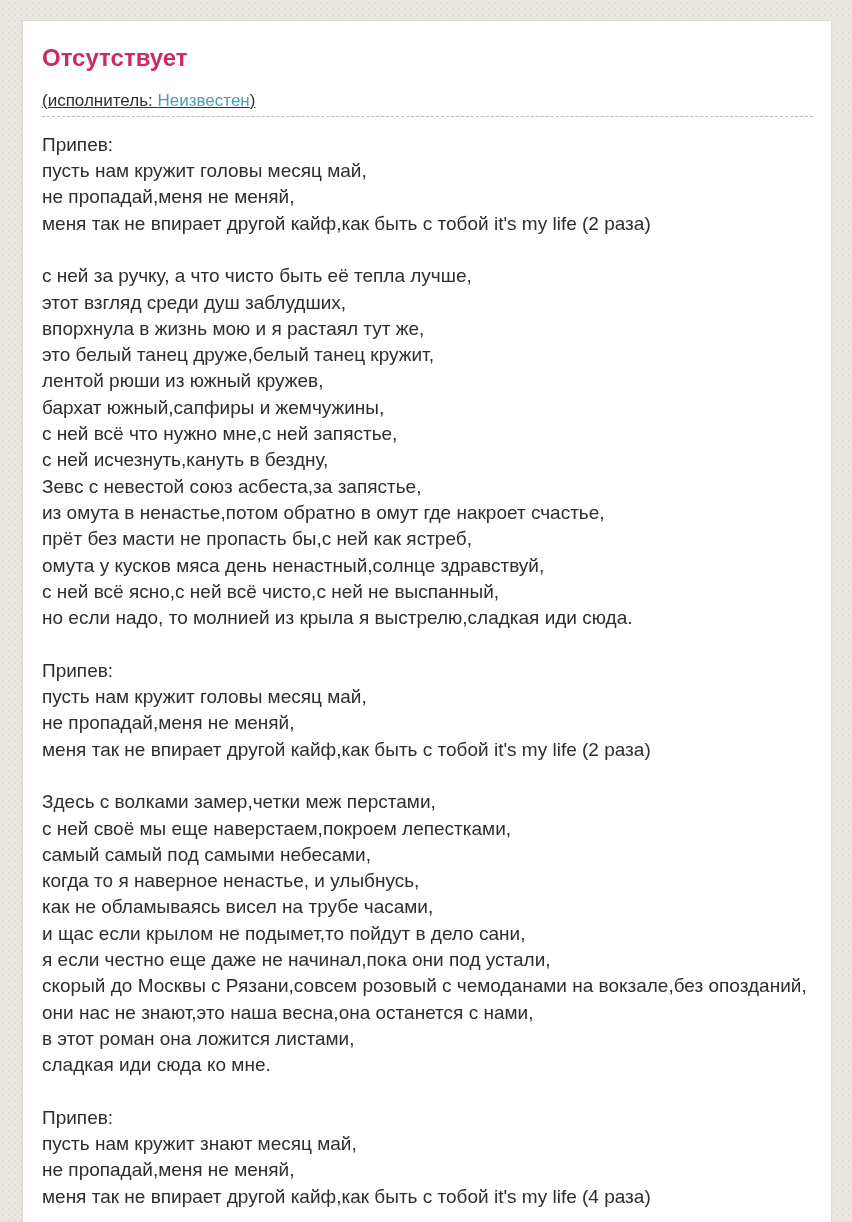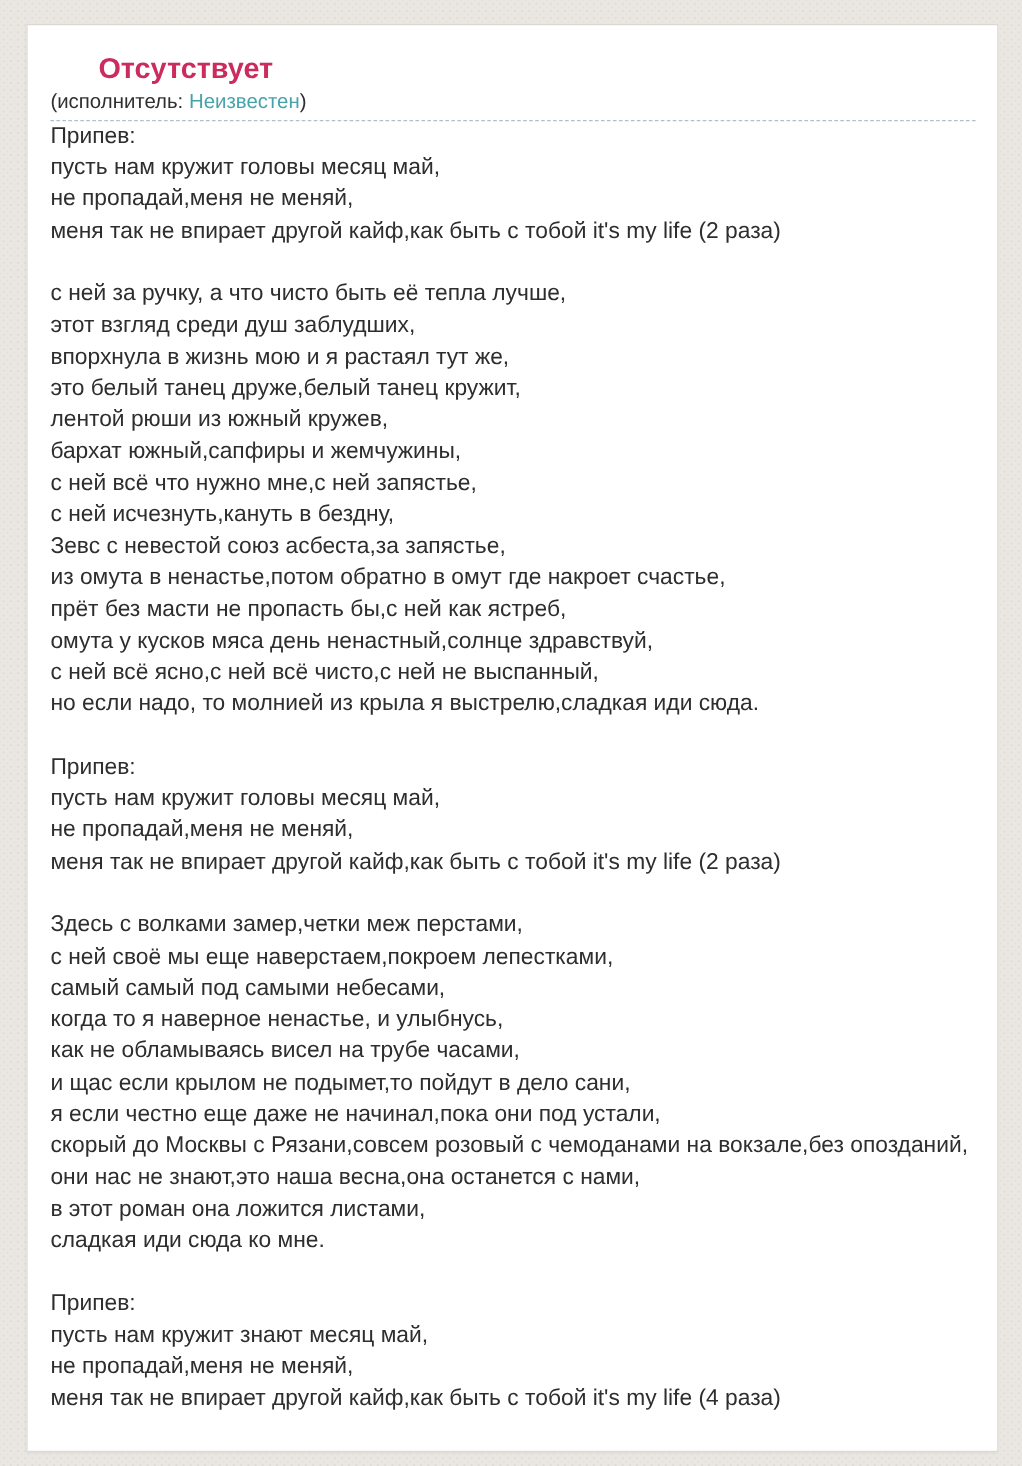--- a/index.html
+++ b/index.html
@@ -35,52 +35,54 @@
   }
 
   .song-title {
     font-size: 24px;
     font-weight: bold;
     line-height: 1.1;
     letter-spacing: 0;
   }
 
   .artist-line {
-    margin-top: 4px;
+    margin-top: 20px;
     font-size: 17px;
     color: #2f2f2f;
     line-height: 1.2;
+    text-decoration: underline;
   }
 
   .artist-link {
     text-decoration: none;
     cursor: pointer;
   }
 
   .lyrics {
+    margin-top: 15px;
     font-size: 19px;
     color: #2e2e2e;
     line-height: 26.3px;
   }
 
   .lyric-line {
     white-space: nowrap;
     min-height: 26.3px;
   }
 
   .stanza-gap {
     height: 26.3px;
   }
 </style>
 </head>
 <body>
 
 <div class="card">
   <div class="header">
-    <h1 class="song-title" style="color: rgb(203, 44, 93); margin-left: 40px;">Отсутствует</h1>
+    <h1 class="song-title" style="color: rgb(203, 44, 93);">Отсутствует</h1>
     <div class="artist-line">
       <span>(исполнитель: </span><a href="#" class="artist-link" style="color: rgb(71, 163, 171);">Неизвестен</a><span>)</span>
     </div>
   </div>
 
   <div class="lyrics" id="lyrics">
       <div class="lyric-line">Припев:</div>
       <div class="lyric-line">пусть нам кружит головы месяц май,</div>
       <div class="lyric-line">не пропадай,меня не меняй,</div>
       <div class="lyric-line">меня так не впирает другой кайф,как быть с тобой it's my life (2 раза)</div>

